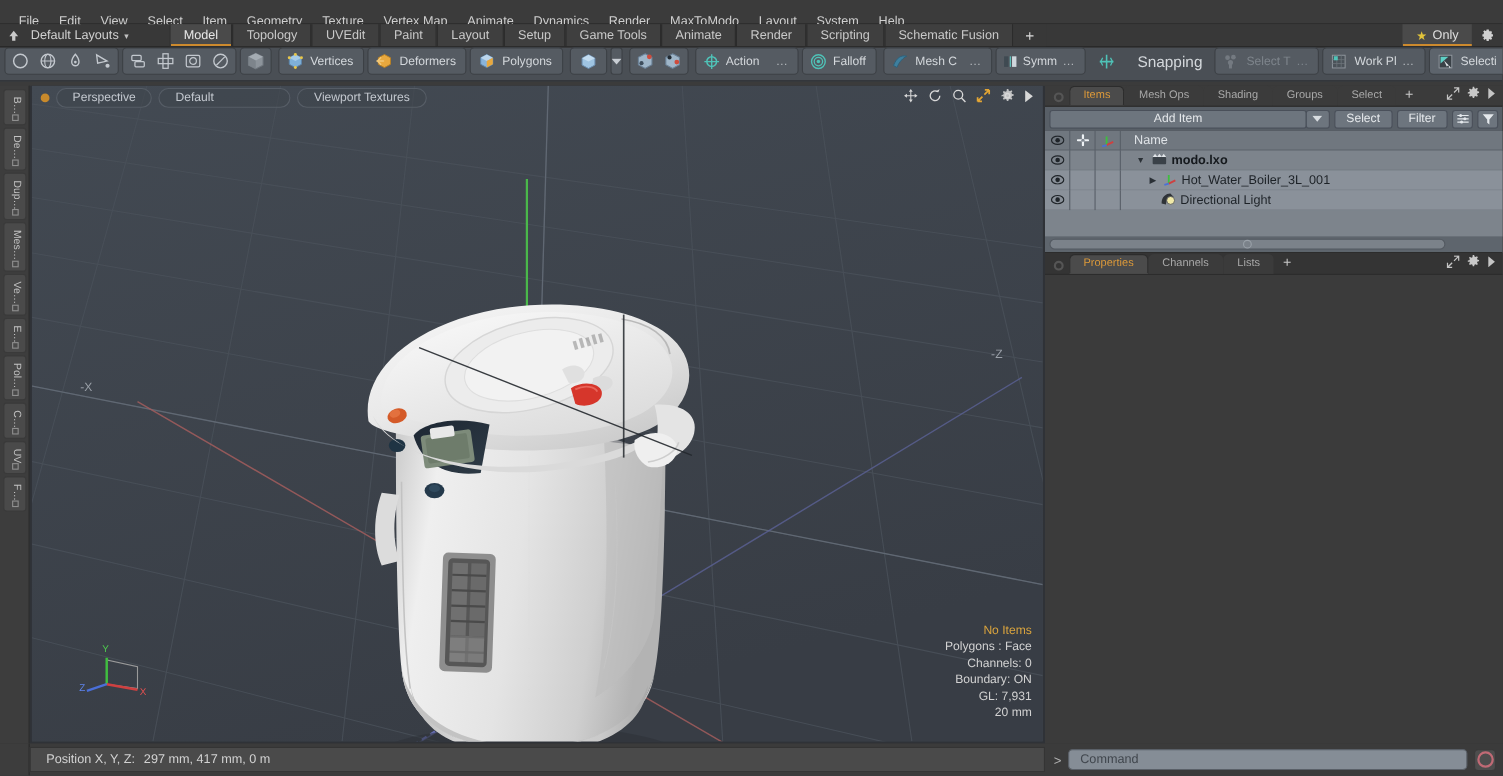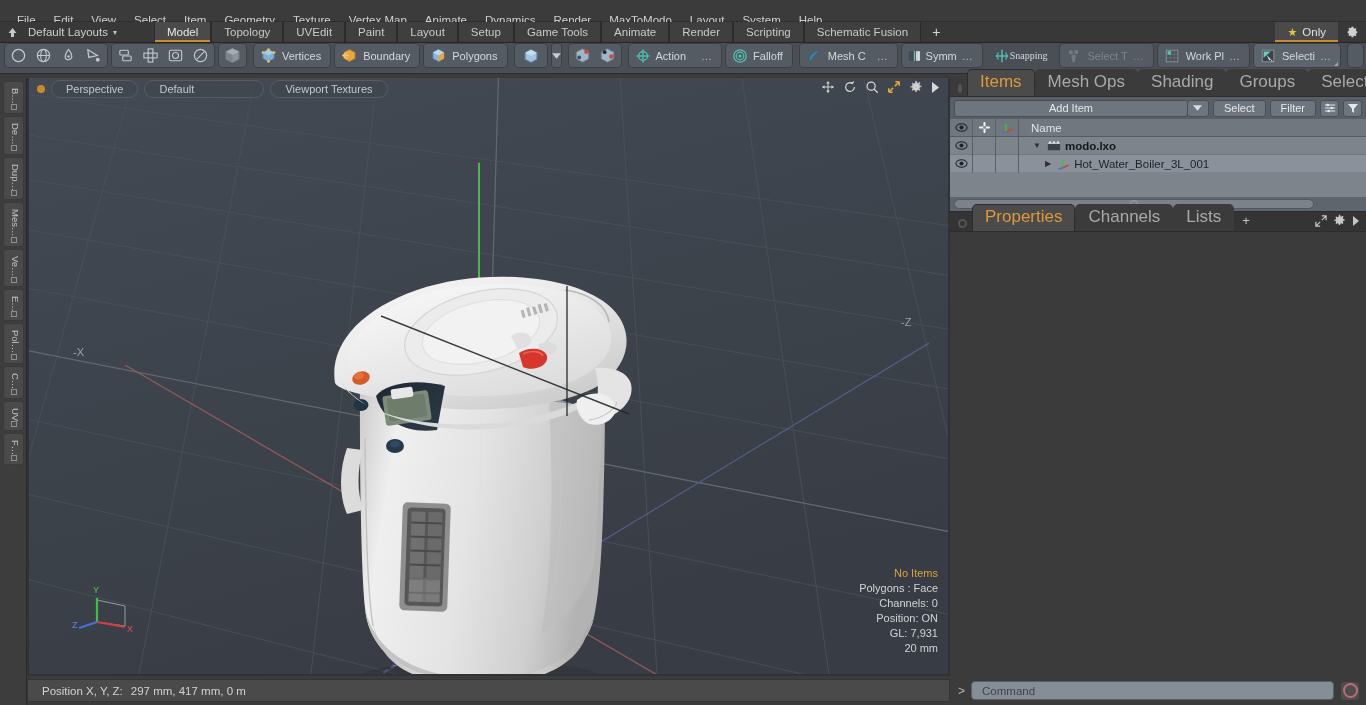--- a/index.html
+++ b/index.html
@@ -76,21 +76,21 @@
   }
   .tbtn.dim { color:#7e858c; }
   .tbtn.active { background:#5d646c; }
   .tbtn .corner {
     position:absolute; right:2px; bottom:1px; width:0; height:0;
     border-left:4px solid transparent; border-bottom:4px solid #9aa1a8;
   }
   .tsep { width:4px; }
   .tbtn-plain {
     display:flex; align-items:center; height:25px; padding:0 8px;
-    color:#d4d8dc; font-size:10px; gap:0; white-space:nowrap;font-family:Liberation Serif, serif;
+    color:#d4d8dc; font-size:14px; gap:20px; white-space:nowrap;
   }
   .dropbtn {
     width:20px; height:25px; display:flex; align-items:center; justify-content:center;
     background:#555b62; border:1px solid #3c4045; border-radius:3px;
   }
 
   
   .body { position:absolute; top:78px; left:0; right:0; bottom:29px; display:flex; }
 
   
@@ -141,21 +141,21 @@
 
   .tabrow {
     height:19px; background:#3b3b3b; display:flex; align-items:flex-end;
     padding-left:6px; position:relative; border-bottom:1px solid #2c2c2c;
   }
   .tabrow .pdot {
     width:9px; height:9px; border-radius:50%; border:2px solid #555;
     margin:0 5px 3px 2px;
   }
   .ptab {
-    padding:2px 12px 3px 12px; font-size:17px; color:#a9a9a9;
+    padding:2px 12px 3px 12px; font-size:10px; color:#a9a9a9;
     border-radius:5px 5px 0 0; background:#3b3b3b;
     border:1px solid transparent; white-space:nowrap;
   }
   .ptab.active { background:#4b4b4b; color:#dd9a3a; border-color:#2c2c2c; border-bottom-color:#4b4b4b; }
   .ptab-plus { padding:1px 8px 3px 8px; color:#c8c8c8; font-size:13px; }
   .tabrow-right { margin-left:auto; display:flex; align-items:center; gap:6px; padding:0 6px 2px 0; }
 
   .itemtools {
     height:22px; background:#585f67; display:flex; align-items:center;
     padding:0 4px; gap:4px;
@@ -383,21 +383,21 @@
           <circle cx="10" cy="17" r="1.6" fill="#e8c74a"></circle>
         </svg>
       <span>Vertices</span>
     </div>
 
     <div class="tbtn">
       <svg width="17" height="17" viewBox="0 0 20 20">
           <path d="M10 3 L16.5 6.5 V13.5 L10 17 L3.5 13.5 V6.5 Z" fill="#e8a83e" stroke="#b87f23" stroke-width="1"></path>
           <path d="M2 10 H9 M6 6.5 L2.5 10 L6 13.5" fill="none" stroke="#f2c878" stroke-width="1.6" stroke-linecap="round"></path>
         </svg>
-      <span>Boundary</span>
+      <span>Deformers</span>
     </div>
 
     <div class="tbtn">
       <svg width="17" height="17" viewBox="0 0 20 20">
           <path d="M10 3 L16.5 6.5 V13.5 L10 17 L3.5 13.5 V6.5 Z" fill="#8ab4da" stroke="#5d86ab" stroke-width="1"></path>
           <path d="M10 3 L16.5 6.5 L10 10 L3.5 6.5 Z" fill="#bcd6ec"></path>
           <path d="M10 10 V17 L16.5 13.5 V6.5 Z" fill="#e8a83e"></path>
         </svg>
       <span>Polygons</span>
     </div>
@@ -769,21 +769,21 @@
             <svg width="9" height="11" viewBox="0 0 9 11">
                 <path d="M1 0 L8 5.5 L1 11 Z" fill="#d8d8d8"></path>
               </svg>
           </span>
         </div>
 
         <div class="vp-stats">
           <div class="hl">No Items</div>
           <div>Polygons : Face</div>
           <div>Channels: 0</div>
-          <div>Position: ON</div>
+          <div>Boundary: ON</div>
           <div>GL: 7,931</div>
           <div>20 mm</div>
         </div>
 
         <div class="gizmo">
           <svg width="70" height="62" viewBox="0 0 70 62">
             <path d="M26 44 L26 22 L54 28 L54 48 Z" fill="none" stroke="#9a9a9a" stroke-width="1"></path>
             <line x1="26" y1="44" x2="26" y2="20" stroke="#3fbf3f" stroke-width="2.2"></line>
             <line x1="26" y1="44" x2="54" y2="49" stroke="#cf4040" stroke-width="2.2"></line>
             <line x1="26" y1="44" x2="8" y2="50" stroke="#4a6fd8" stroke-width="2.2"></line>
@@ -915,20 +915,39 @@
                     <line x1="5" y1="10" x2="5" y2="2" stroke="#3fbf3f" stroke-width="1.7"></line>
                     <line x1="5" y1="10" x2="11" y2="7" stroke="#cf4040" stroke-width="1.7"></line>
                     <line x1="5" y1="10" x2="1" y2="11" stroke="#4a6fd8" stroke-width="1.7"></line>
                   </svg>
               </span>
               <span>Hot_Water_Boiler_3L_001</span>
             </div>
           </div>
 
 
+          <div class="irow" style="background:#8a919a">
+            <div class="eyec">
+              <svg class="eye" viewBox="0 0 14 10">
+                  <ellipse cx="7" cy="5" rx="6.2" ry="4.2" fill="none" stroke="#20252a" stroke-width="1.2"></ellipse>
+                  <circle cx="7" cy="5" r="2.3" fill="#20252a"></circle>
+                </svg>
+            </div>
+            <div class="blank"></div>
+              <div class="blank"></div>
+            <div class="lbl" style="padding-left:36px">
+              <span>
+                <svg width="14" height="12" viewBox="0 0 14 12" style="vertical-align:-2px">
+                    <path d="M1 10 C1 4 5 1 9 1 L12 4 C8 4 5 7 5 11 Z" fill="#2f3338"></path>
+                    <circle cx="9.2" cy="7.2" r="3.6" fill="#f0e9a8" stroke="#55595e" stroke-width="0.8"></circle>
+                  </svg>
+              </span>
+              <span>Directional Light</span>
+            </div>
+          </div>
 
           <div style="height:24px;background:#7d848c"></div>
         </div>
 
         <div class="ilist-scroll">
           <div class="ilist-thumb"></div>
           <div class="ilist-right-pad"></div>
         </div>
       </div>
 

